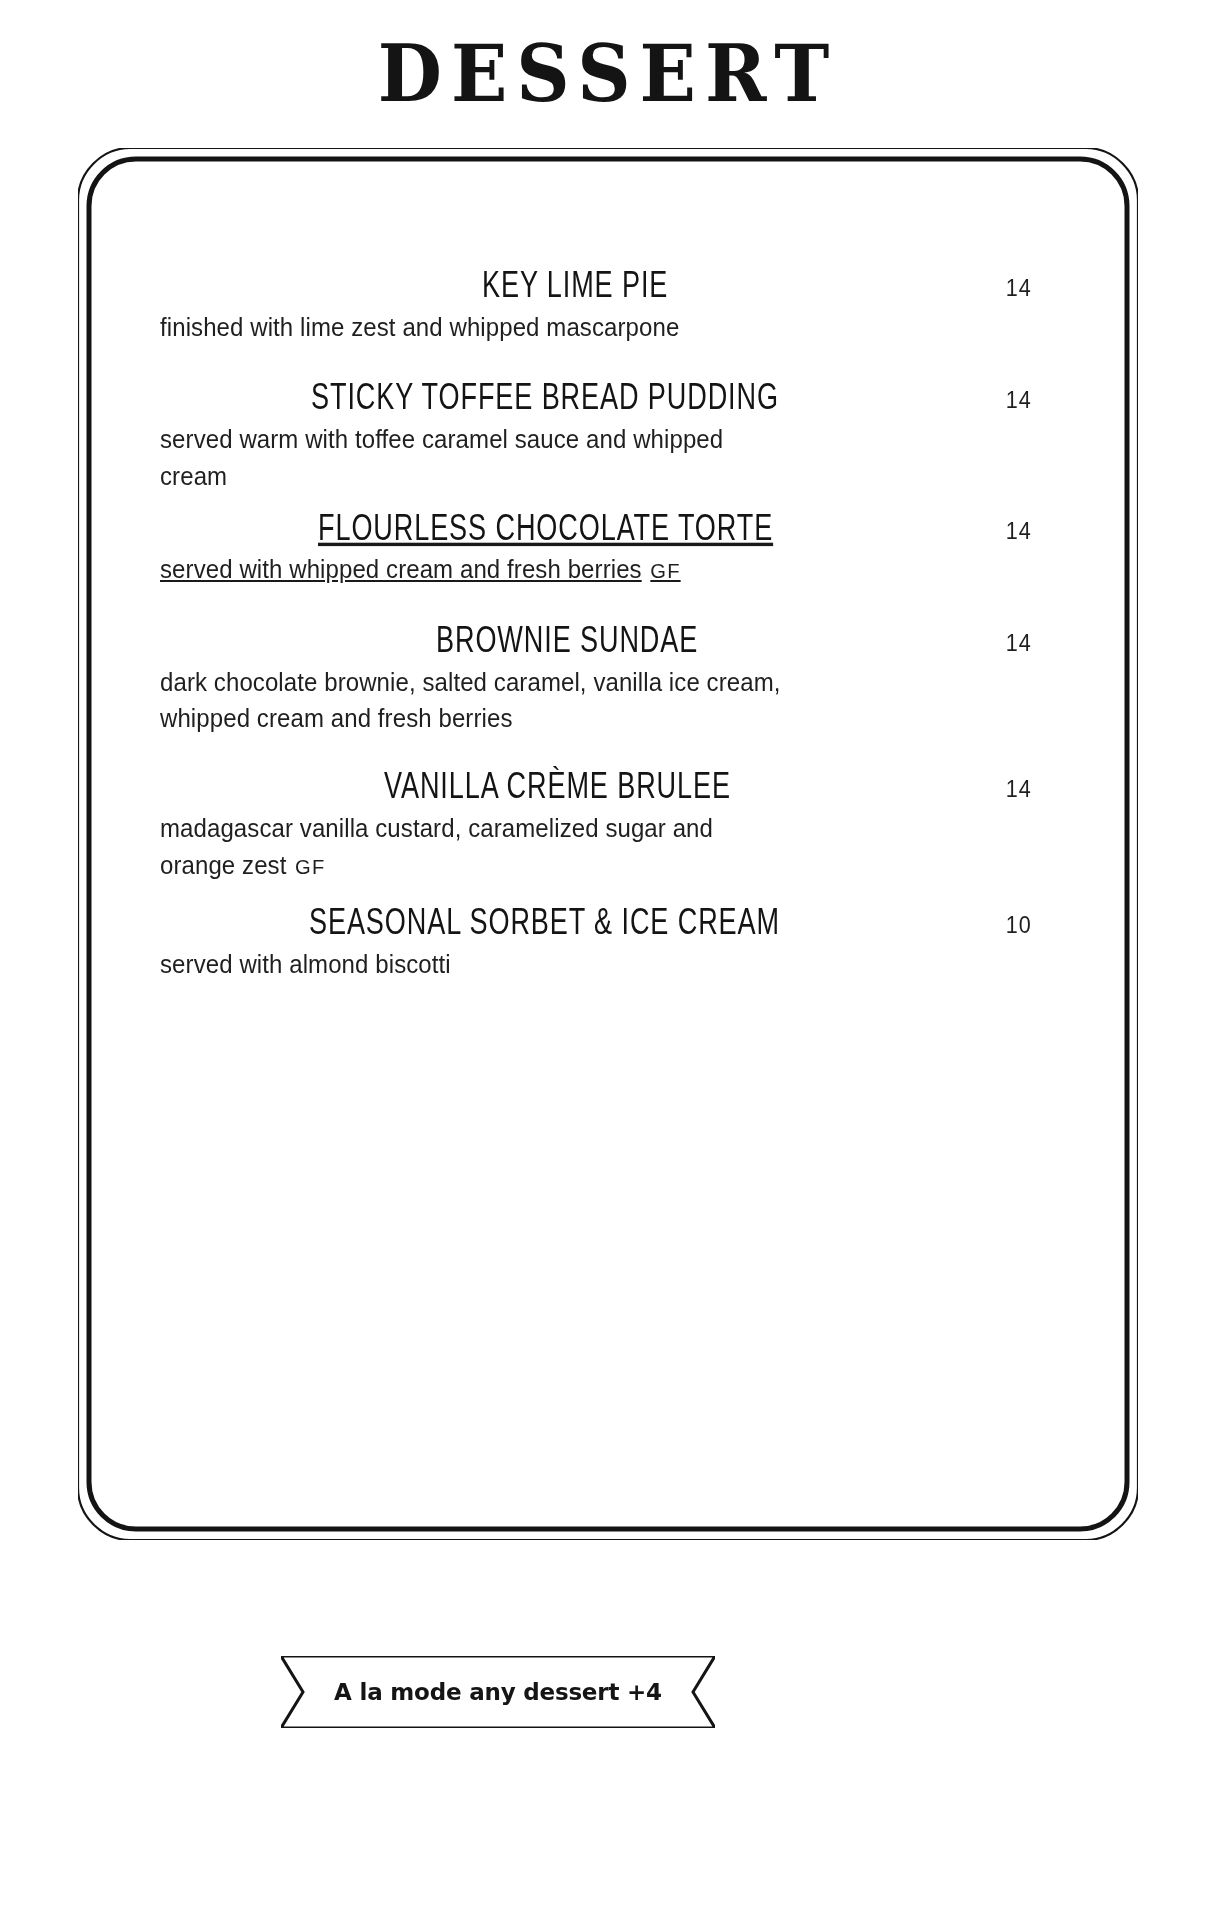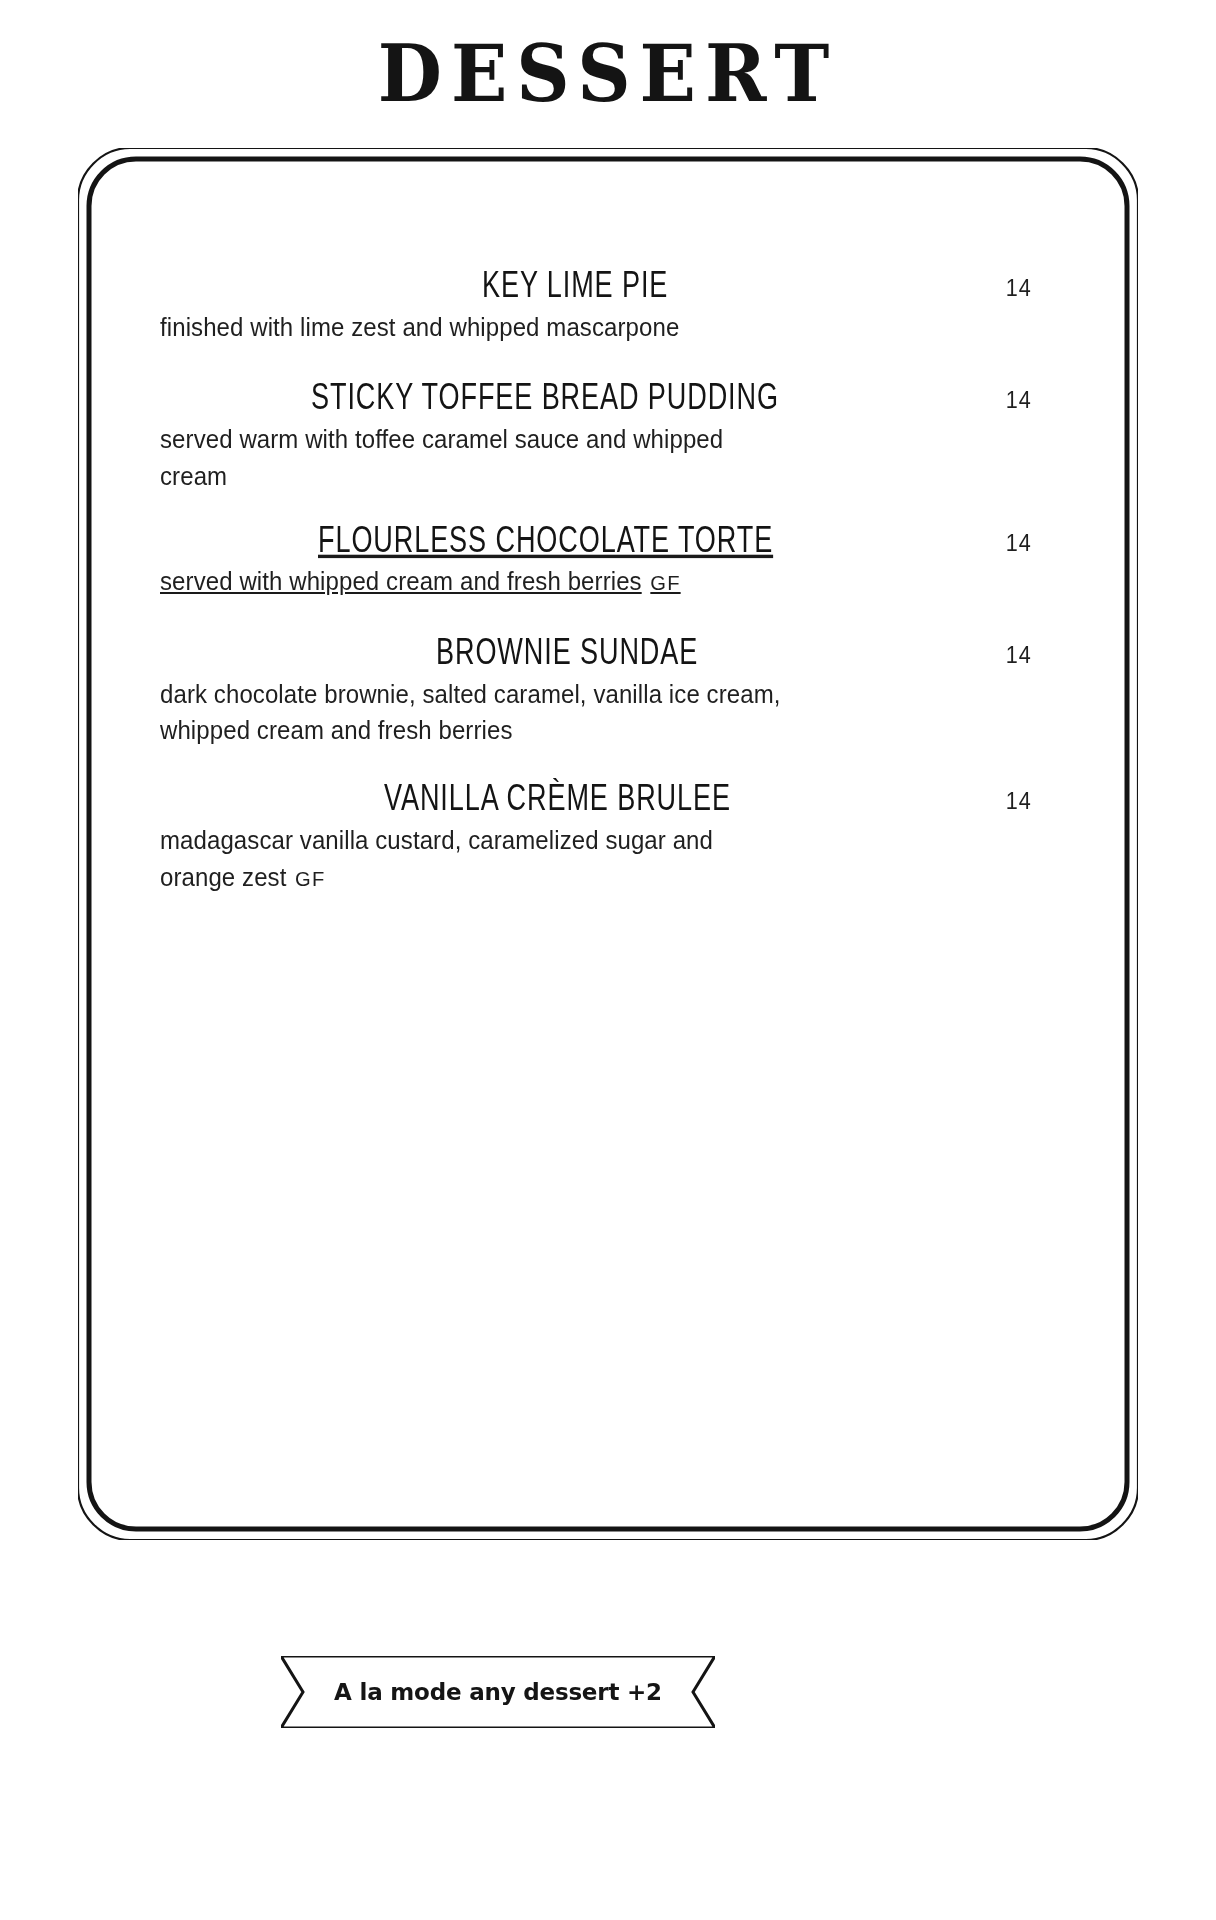--- a/index.html
+++ b/index.html
@@ -170,21 +170,21 @@
 <div class="menu">
 
   <div class="menu-item" style="margin-bottom:35px;">
     <div class="item-head">
       <div class="item-name">KEY LIME PIE</div>
       <div class="item-price">14</div>
     </div>
     <div class="item-desc"><span>finished with lime zest and whipped mascarpone</span><span class="tag"></span></div>
   </div>
 
-  <div class="menu-item" style="margin-bottom:28px;">
+  <div class="menu-item" style="margin-bottom:16px;">
     <div class="item-head">
       <div class="item-name">STICKY TOFFEE BREAD PUDDING</div>
       <div class="item-price">14</div>
     </div>
     <div class="item-desc" style="max-width:600px;"><span>served warm with toffee caramel sauce and whipped cream</span><span class="tag"></span></div>
   </div>
 
   <div class="menu-item" style="margin-bottom:35px;text-decoration:underline;">
     <div class="item-head">
       <div class="item-name">FLOURLESS CHOCOLATE TORTE</div>
@@ -202,21 +202,28 @@
   </div>
 
   <div class="menu-item" style="margin-bottom:22px;">
     <div class="item-head">
       <div class="item-name">VANILLA CRÈME BRULEE</div>
       <div class="item-price">14</div>
     </div>
     <div class="item-desc" style="max-width:590px;"><span>madagascar vanilla custard, caramelized sugar and orange zest</span><span class="tag">GF</span></div>
   </div>
 
+  <div class="menu-item">
+    <div class="item-head">
+      <div class="item-name">SEASONAL SORBET &amp; ICE CREAM</div>
+      <div class="item-price">10</div>
+    </div>
+    <div class="item-desc"><span>served with almond biscotti</span><span class="tag"></span></div>
+  </div>
 
 </div>
 
 <div class="ribbon">
   <svg viewBox="0 0 434 72" preserveAspectRatio="none" aria-hidden="true">
     <path d="M 0 0 L 434 0 L 412 36 L 434 72 L 0 72 L 22 36 Z" fill="#ffffff" stroke="#141414" stroke-width="3" stroke-linejoin="miter"></path>
   </svg>
-  <div class="ribbon-label">A la mode any dessert +2</div>
+  <div class="ribbon-label">A la mode any dessert +4</div>
 </div>
 
 </body></html>

